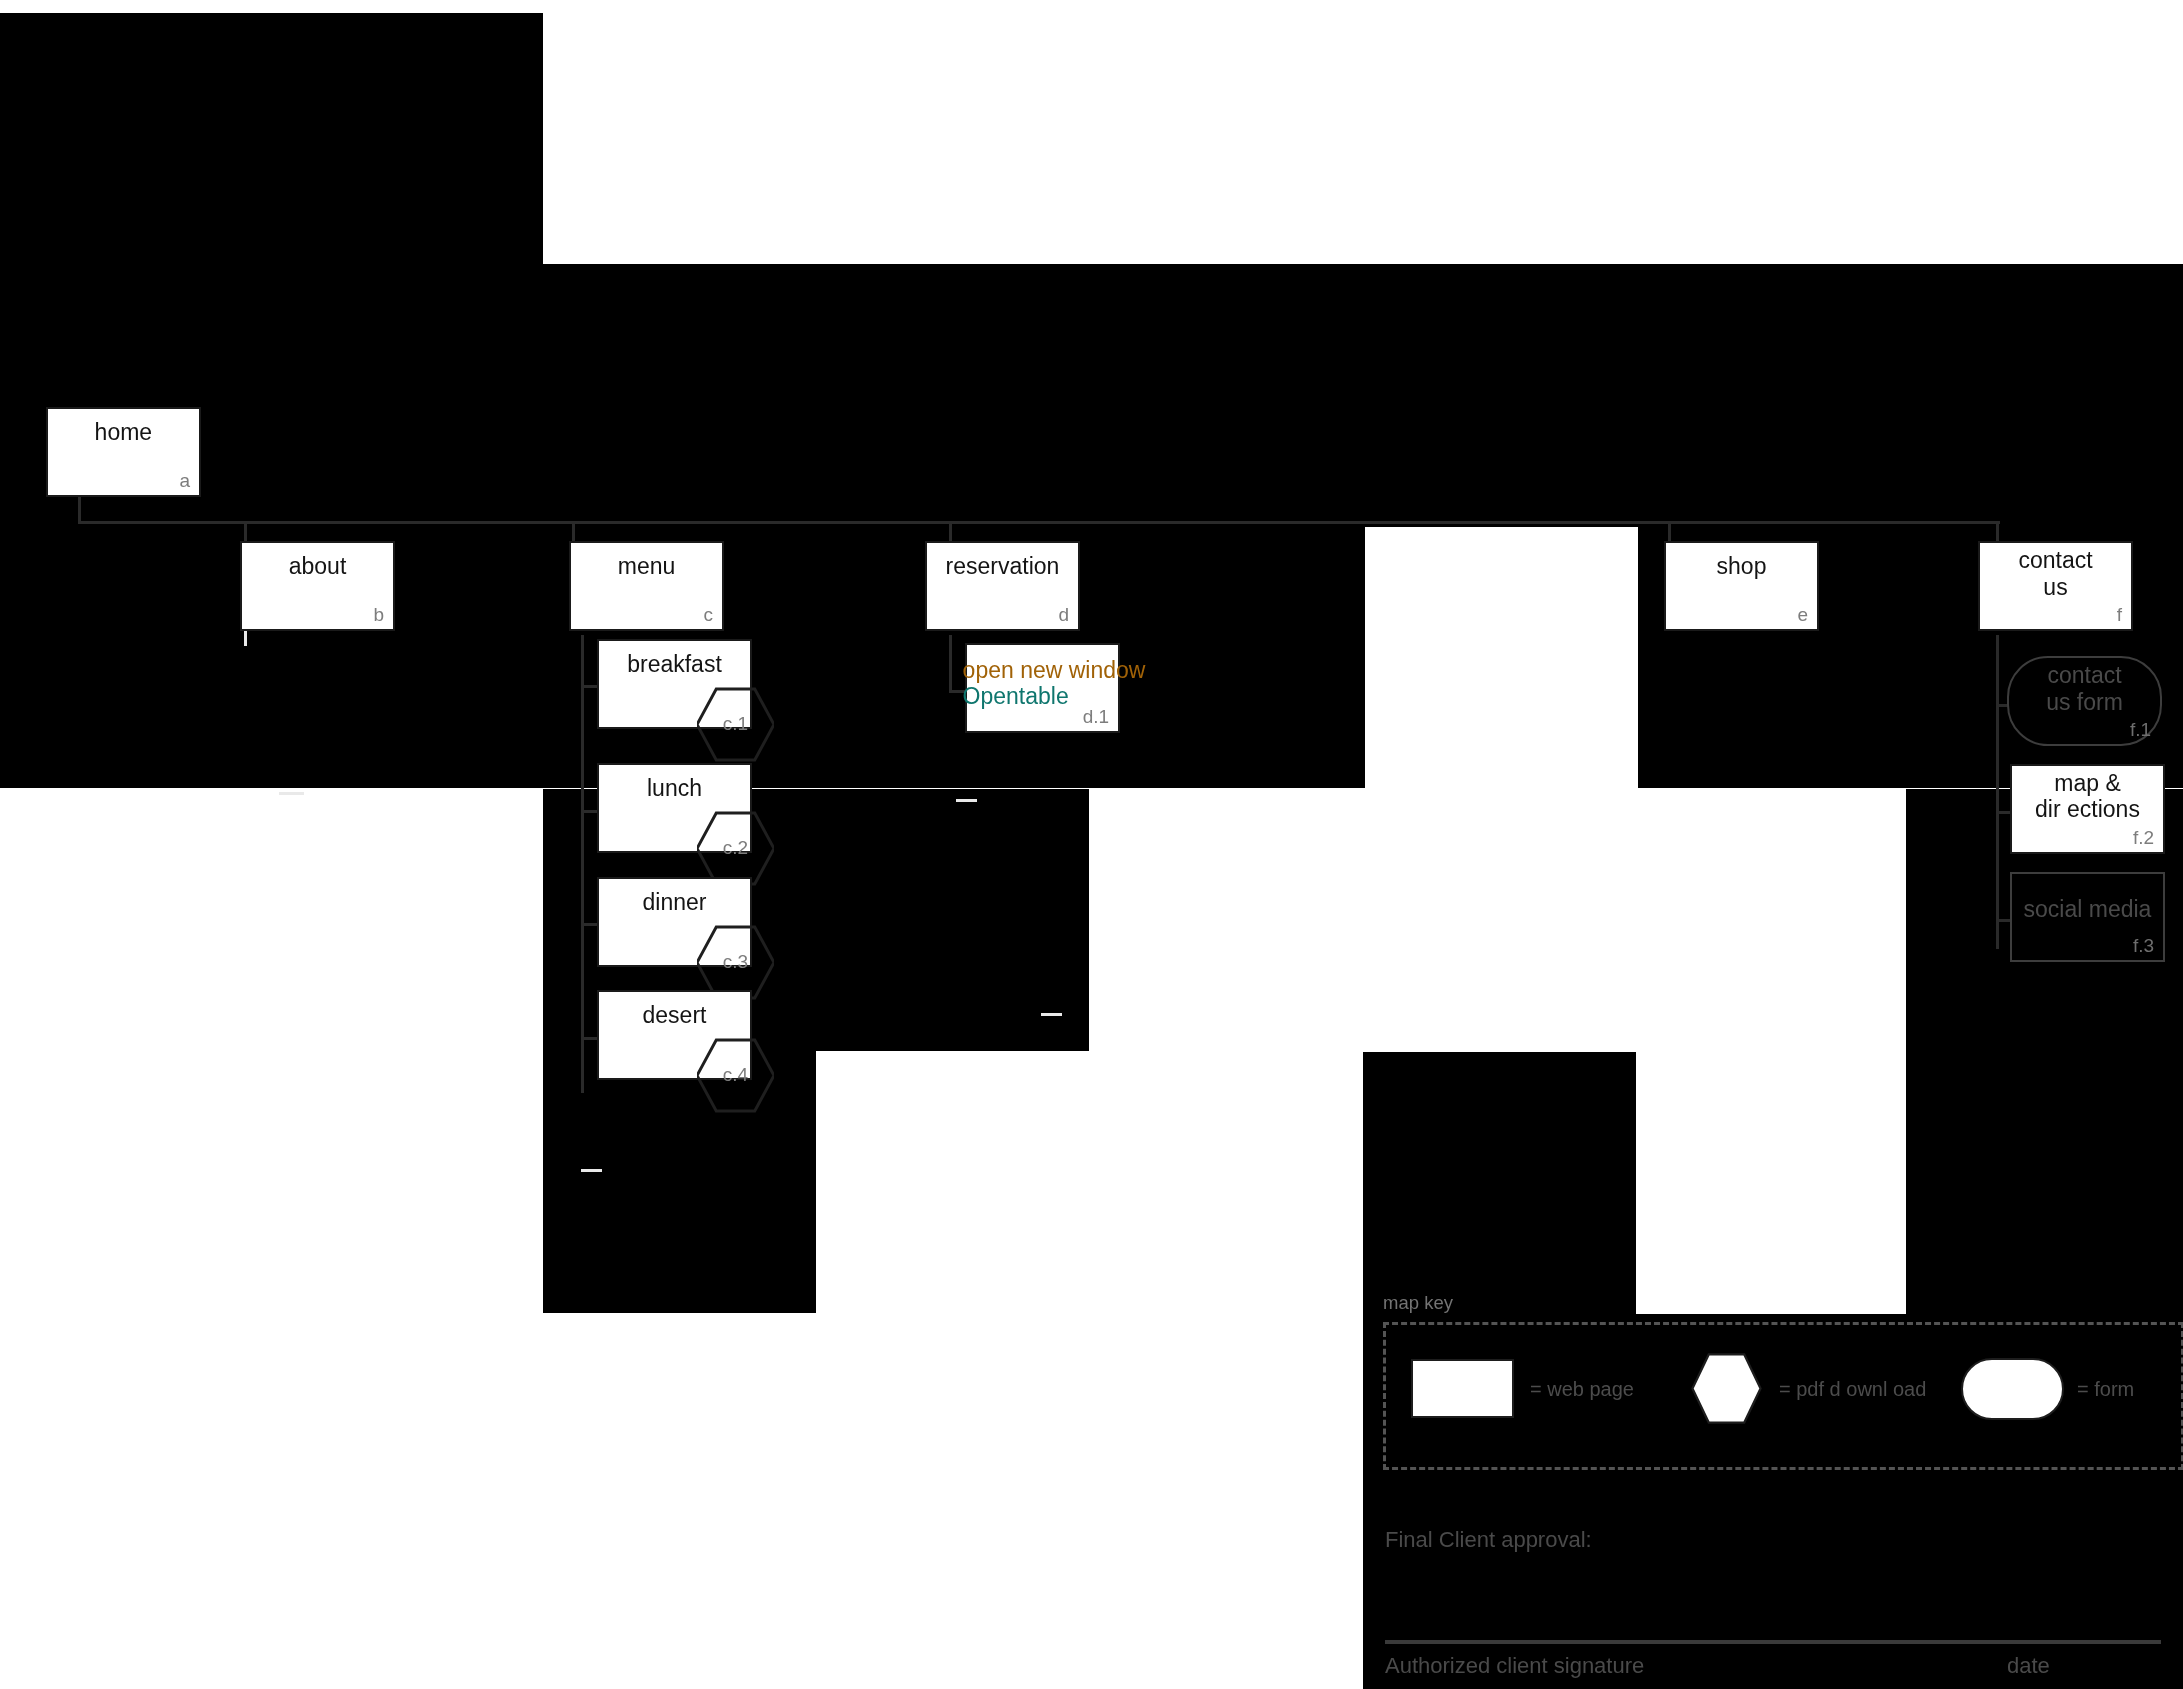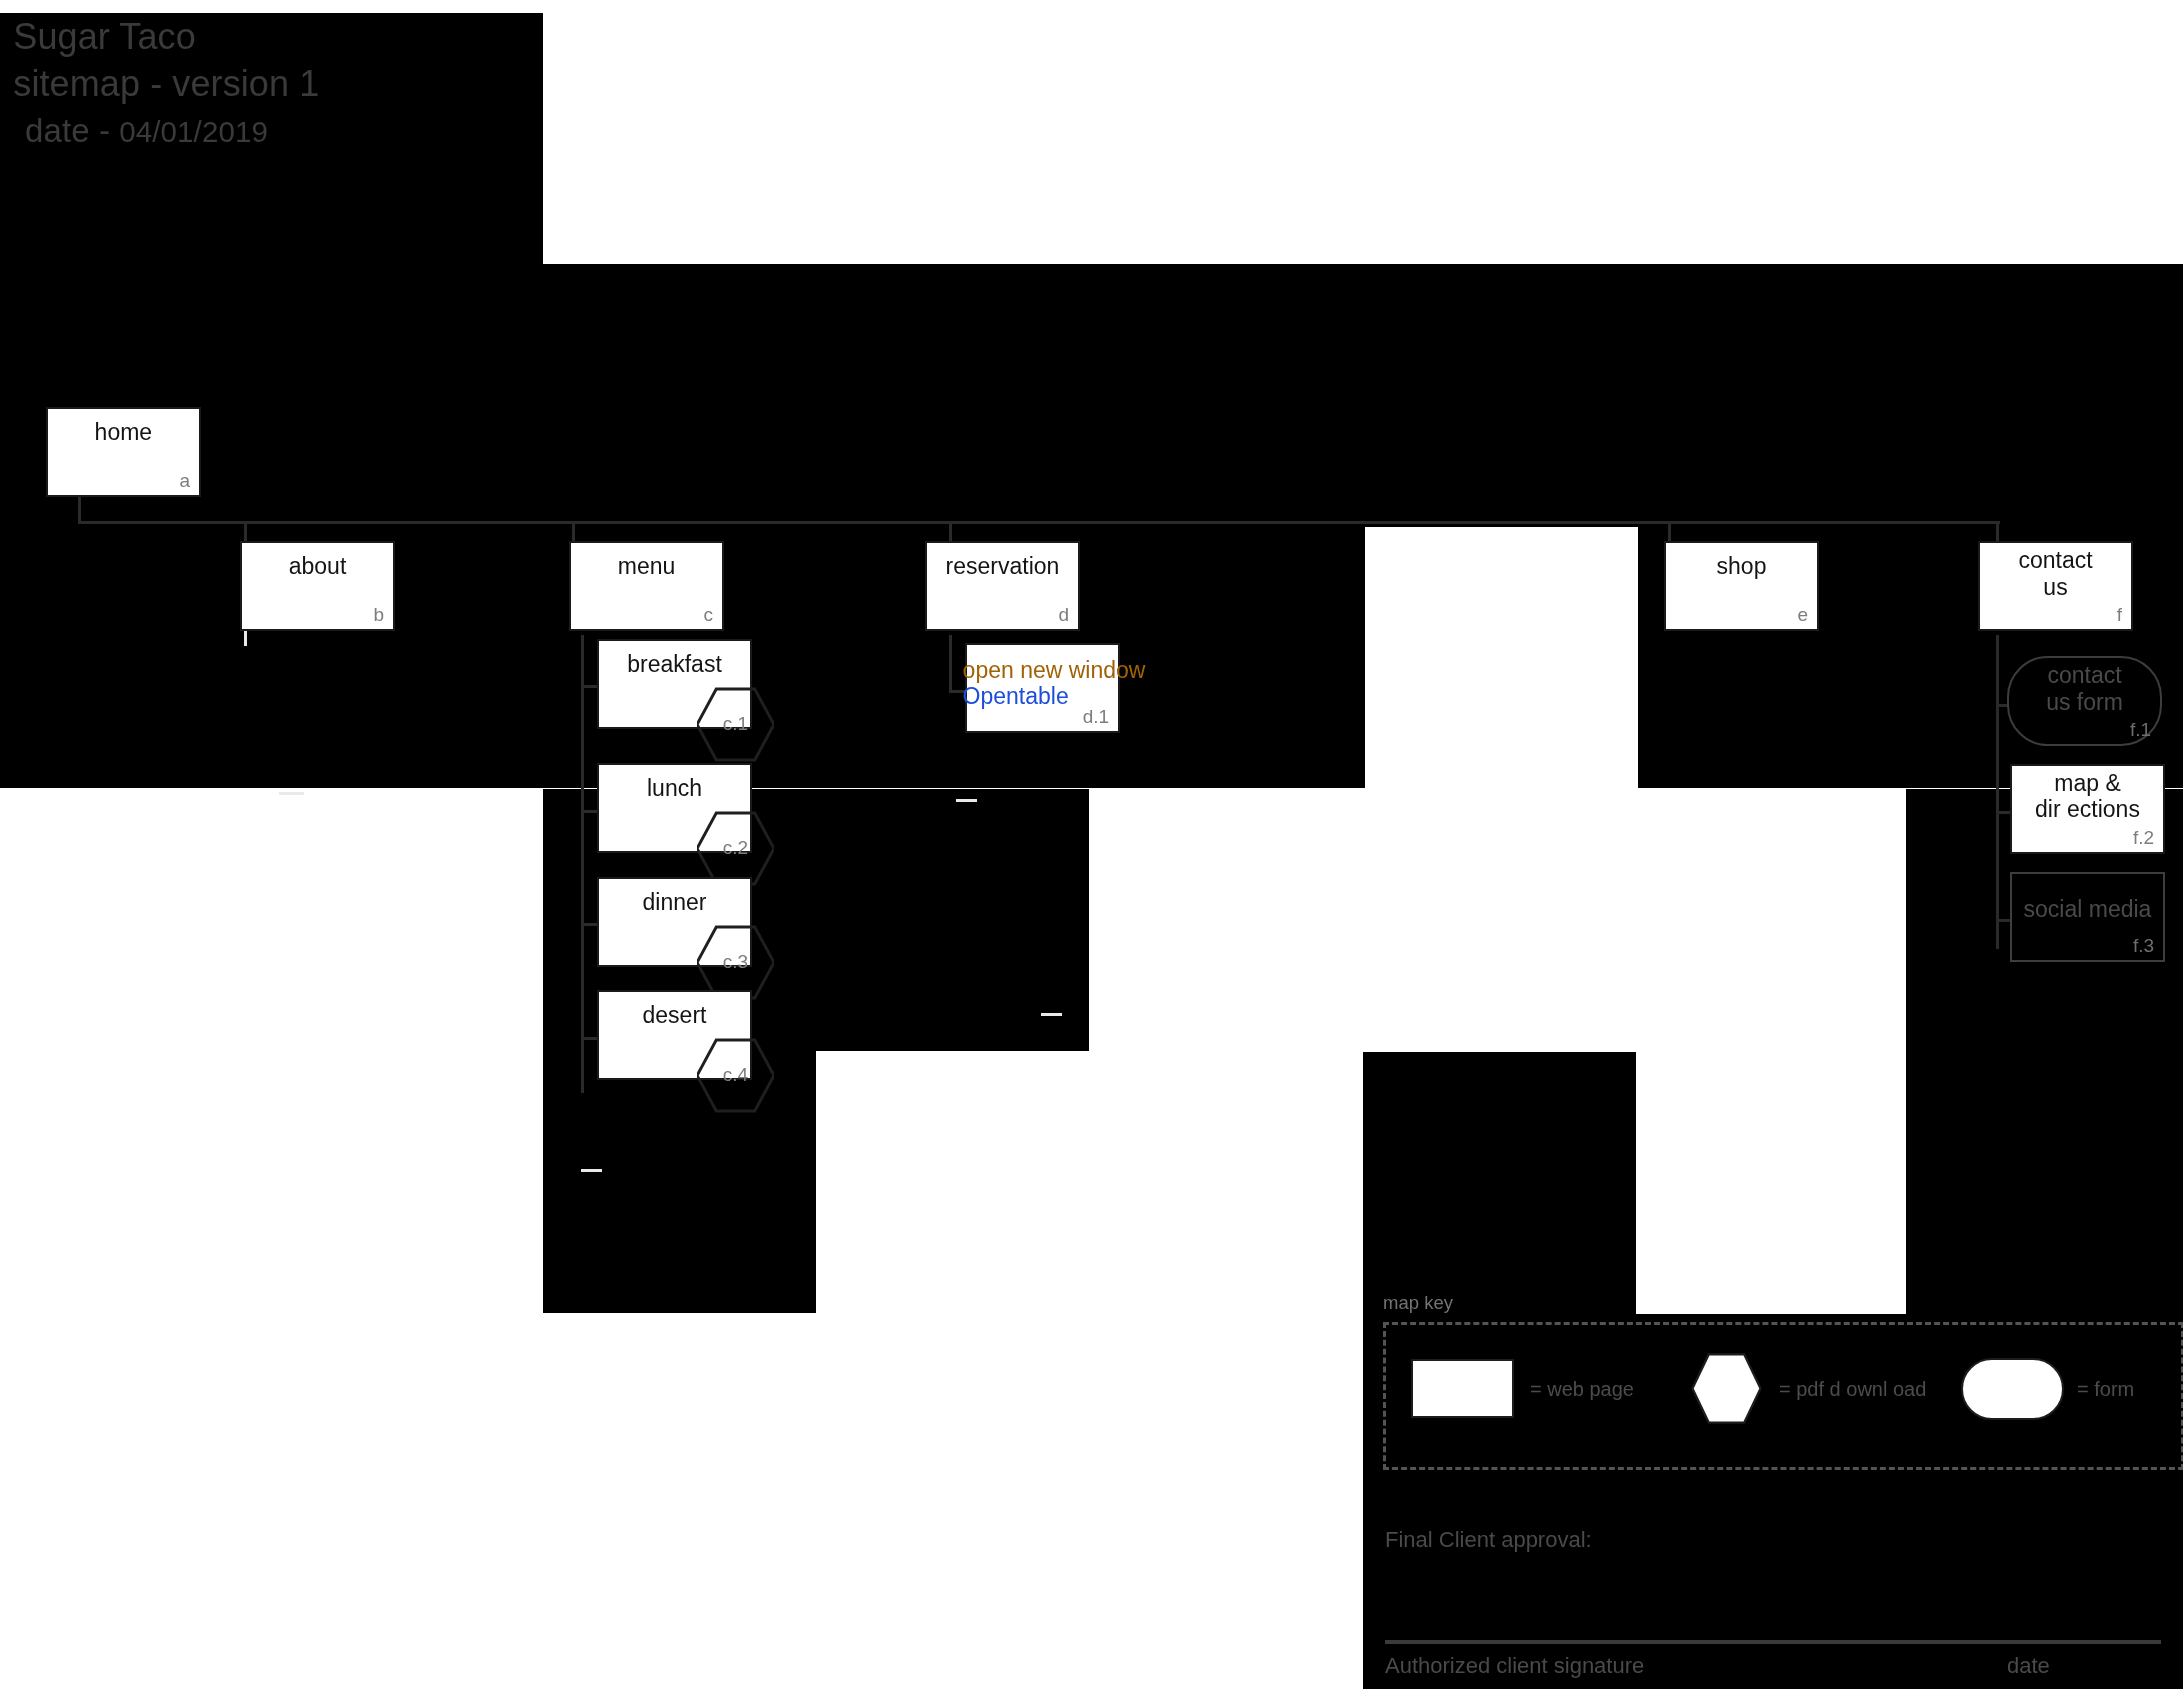--- a/index.html
+++ b/index.html
@@ -66,27 +66,20 @@
   <div class="plate-w" style="left:0;top:789px;width:543px;height:524px;"></div>
   <div class="plate" style="left:543px;top:789px;width:273px;height:524px;"></div>
   <div class="plate" style="left:816px;top:789px;width:273px;height:262px;"></div>
   <div class="plate" style="left:1906px;top:789px;width:278px;height:262px;"></div>
   <div class="plate" style="left:1906px;top:789px;width:278px;height:524px;"></div>
   <div class="plate" style="left:1363px;top:1052px;width:821px;height:637px;"></div>
   <div class="plate-w" style="left:1636px;top:1052px;width:270px;height:262px;"></div>
   <div class="plate" style="left:1363px;top:1315px;width:821px;height:374px;"></div>
   <div class="plate-w" style="left:816px;top:1051px;width:273px;height:262px;"></div>
 
-  <div id="title-block">
-    <div id="t1" class="title-line">Sugar Taco</div>
-    <div id="t2" class="title-line">sitemap -  version 1</div>
-    <div id="t3" class="title-line">
-      <span>date - </span><span class="small">04/01/2019</span>
-    </div>
-  </div>
 
   <div class="conn" style="left:78px;top:496px;width:3px;height:26.6px;"></div>
 
   <div class="conn" style="left:78px;top:521px;width:1922px;height:3px;"></div>
 
   <div class="conn" style="left:244px;top:521px;width:3px;height:28px;"></div>
   <div class="conn" style="left:572px;top:521px;width:3px;height:28px;"></div>
   <div class="conn" style="left:949px;top:521px;width:3px;height:28px;"></div>
   <div class="conn" style="left:1668px;top:521px;width:3px;height:28px;"></div>
   <div class="conn" style="left:1996px;top:521px;width:3px;height:28px;"></div>
@@ -167,21 +160,21 @@
     <div class="hexcode">c.4</div>
   </div>
 
   <div class="node" style="left:925px;top:541px;width:155px;height:90px;">
     <div class="label">reservation</div>
     <div class="code">d</div>
   </div>
 
   <div class="node" style="left:965px;top:643px;width:155px;height:90px;">
     <div style="position:absolute;left:-4.4px;top:11.8px;width:170px;white-space:nowrap;color:#a16207;font-size:23px;line-height:26.6px;font-weight:300;text-align:left;">open new window</div>
-    <div style="position:absolute;left:-4.4px;top:38px;width:170px;white-space:nowrap;color:#1d4ed8;font-size:23px;line-height:26.6px;font-weight:300;text-align:left;">Opentable</div>
+    <div style="position:absolute;left:-4.4px;top:38px;width:170px;white-space:nowrap;color:#0f766e;font-size:23px;line-height:26.6px;font-weight:300;text-align:left;">Opentable</div>
     <div class="code">d.1</div>
   </div>
 
   <div class="node" style="left:1664px;top:541px;width:155px;height:90px;">
     <div class="label">shop</div>
     <div class="code">e</div>
   </div>
 
   <div class="node" style="left:1978px;top:541px;width:155px;height:90px;">
     <div class="label two">contact</div>

